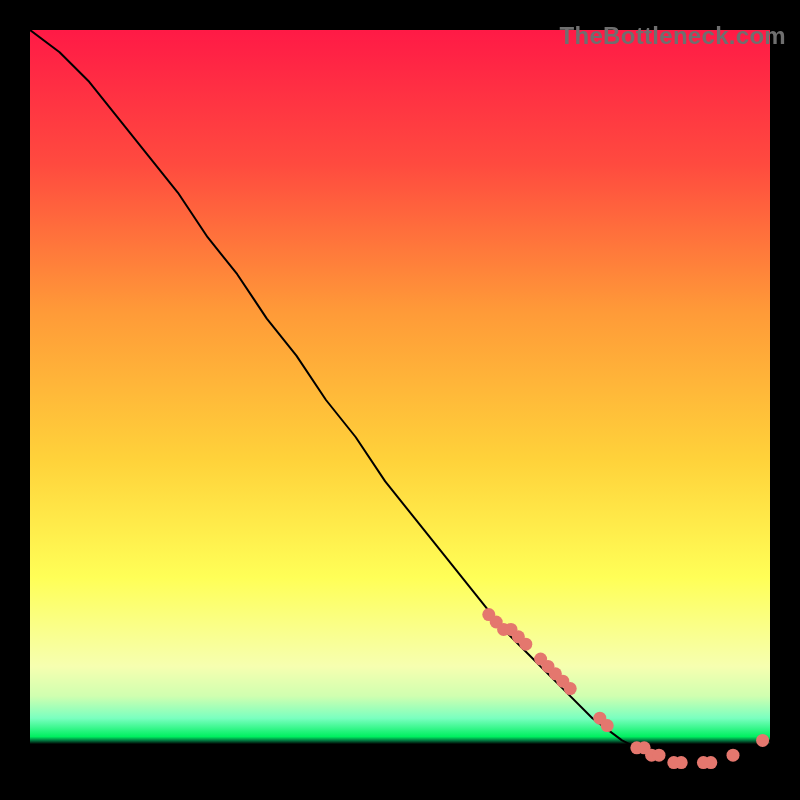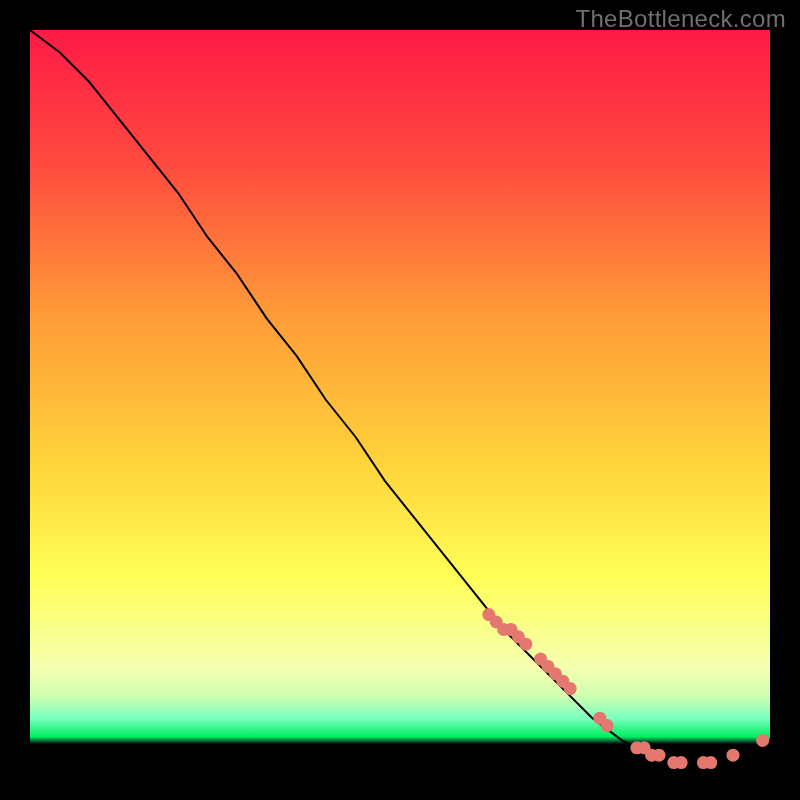--- a/index.html
+++ b/index.html
@@ -11,25 +11,25 @@
     font-family: Arial, Helvetica, sans-serif;
   }
   .frame {
     position: relative;
     width: 800px;
     height: 800px;
     background: #000;
   }
   .watermark {
     position: absolute;
-    top: 5px;
+    top: 22px;
     right: 14px;
     color: #6f6f6f;
     font-size: 24px;
-    font-weight: 400;
+    font-weight: 700;
     letter-spacing: 0.3px;
     z-index: 10;
   }
   .plot {
     position: absolute;
     left: 30px;
     top: 30px;
     width: 740px;
     height: 740px;
   }

